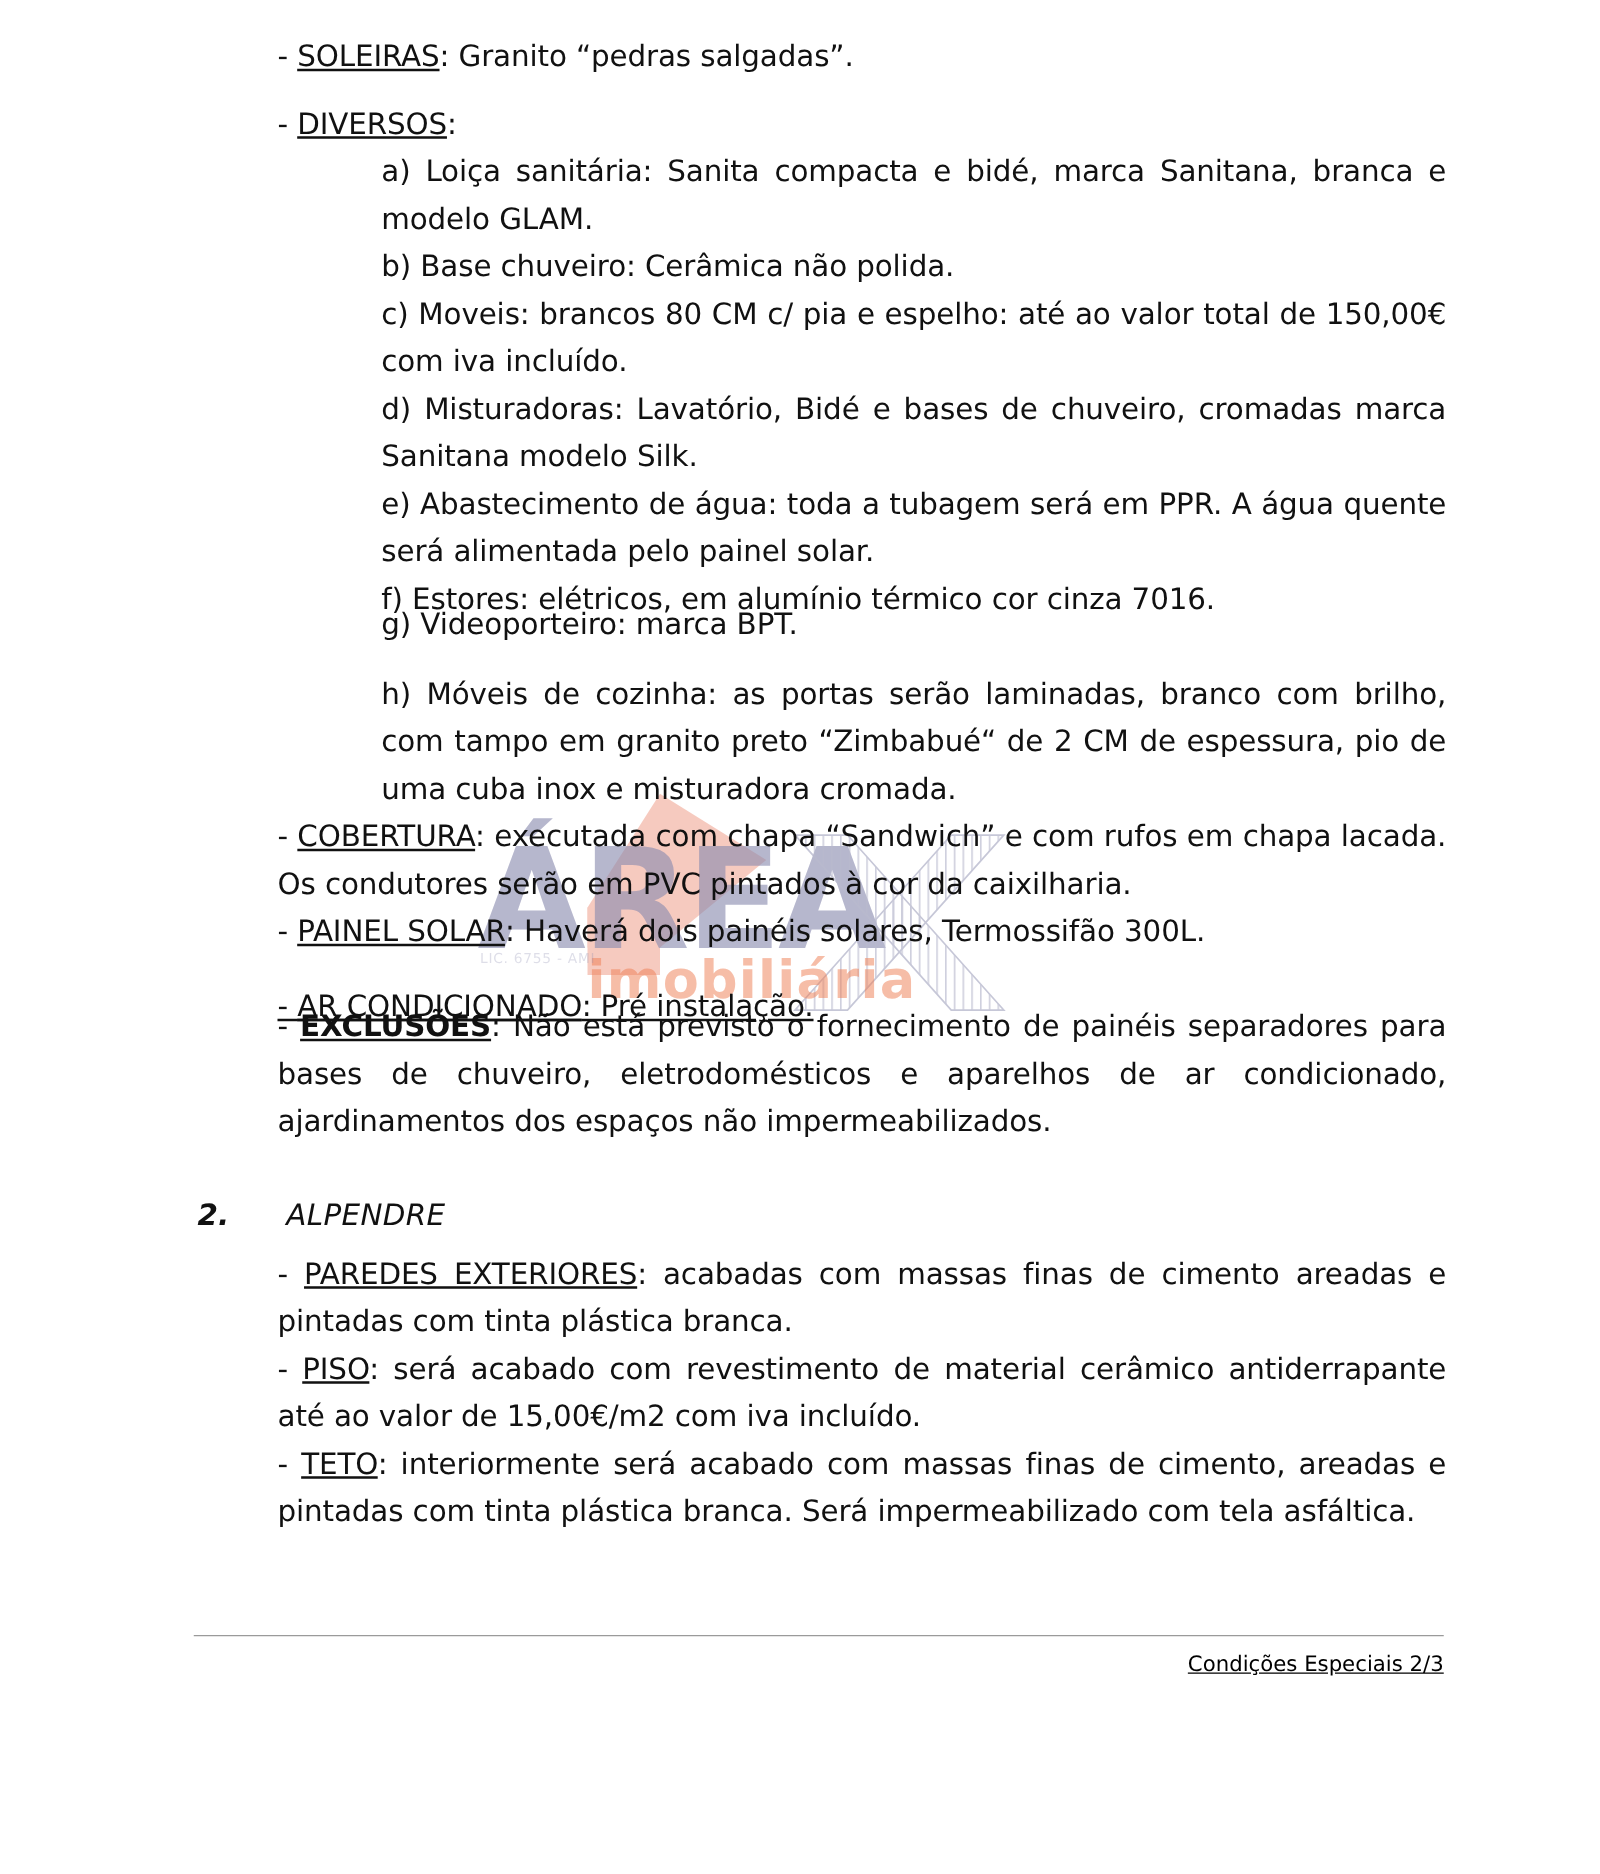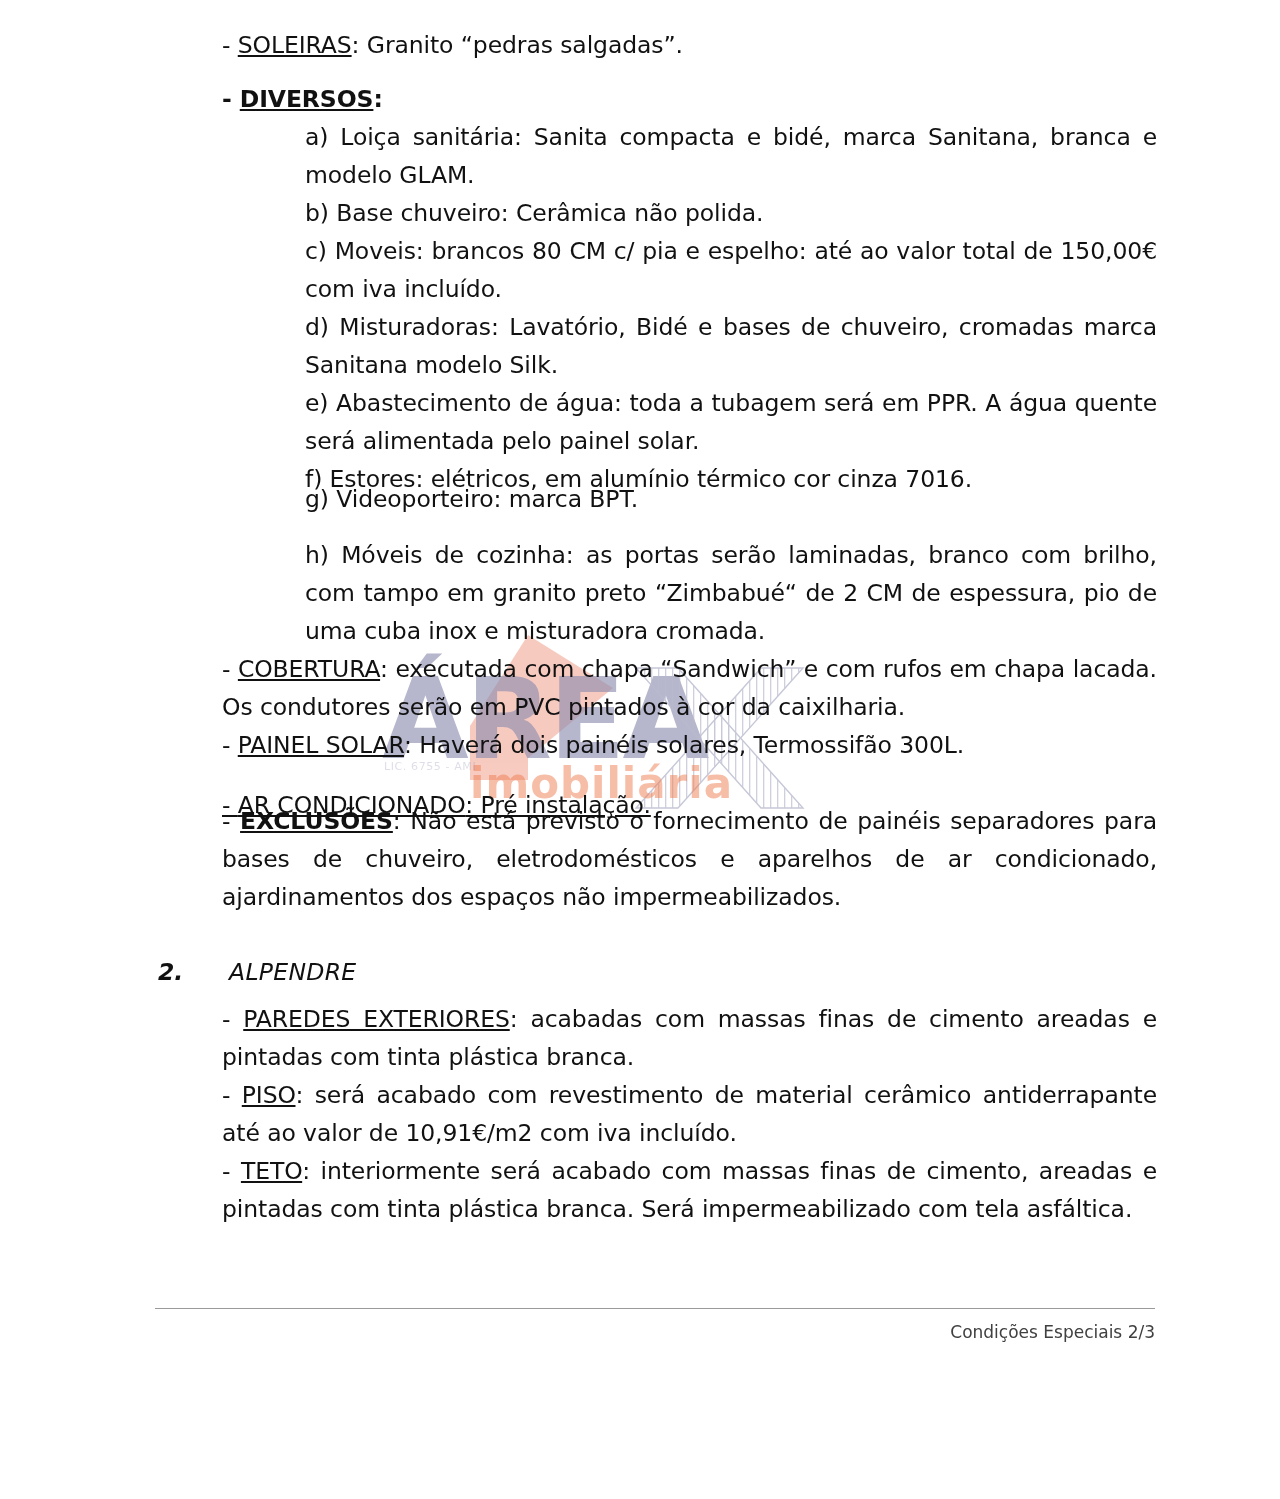--- a/index.html
+++ b/index.html
@@ -96,23 +96,24 @@
     height: 1px;
     background: #9a9a9a;
     z-index: 2;
   }
   #footer-text {
     position: absolute;
     right: 125px;
     top: 1322px;
     font-family: "DejaVu Sans", sans-serif;
     font-size: 17px;
-    color: #404040;
+    color: #000000;
     white-space: nowrap;
     z-index: 2;
+    text-decoration: underline;
   }
 </style>
 </head>
 <body>
 
 <div id="page">
 
   <div id="watermark">
     <svg viewBox="0 0 470 185" xmlns="http://www.w3.org/2000/svg">
       <defs>
@@ -145,21 +146,21 @@
       </g>
     </svg>
   </div>
 
   <div id="content">
 
     <div class="block lvl1 nojust" style="top:26px;">
       <span>- </span><span class="u">SOLEIRAS</span><span>: Granito “pedras salgadas”.</span>
     </div>
 
-    <div class="block lvl1 nojust" style="top:80px;font-weight:bold;">
+    <div class="block lvl1 nojust" style="top:80px;">
       <span>- </span><span class="u">DIVERSOS</span><span>:</span>
     </div>
 
     <div class="block lvl2" style="top:118px;">
       <span>a)</span><span> Loiça sanitária: Sanita compacta e bidé, marca Sanitana, branca e modelo GLAM.</span>
     </div>
 
     <div class="block lvl2 nojust" style="top:194px;">
       <span>b)</span><span> Base chuveiro: Cerâmica não polida.</span>
     </div>
@@ -205,21 +206,21 @@
     </div>
 
     <div class="secnum" style="top:958px;">2.</div>
     <div class="sectitle" style="top:958px;">ALPENDRE</div>
 
     <div class="block lvl1" style="top:1000px;">
       <span>-  </span><span class="u">PAREDES EXTERIORES</span><span>: acabadas com massas finas de cimento areadas e pintadas com tinta plástica branca.</span>
     </div>
 
     <div class="block lvl1" style="top:1076px;">
-      <span>- </span><span class="u">PISO</span><span>: será acabado com revestimento de material cerâmico antiderrapante até ao valor de 10,91€/m2 com iva incluído.</span>
+      <span>- </span><span class="u">PISO</span><span>: será acabado com revestimento de material cerâmico antiderrapante até ao valor de 15,00€/m2 com iva incluído.</span>
     </div>
 
     <div class="block lvl1" style="top:1152px;">
       <span>- </span><span class="u">TETO</span><span>: interiormente será acabado com massas finas de cimento, areadas e pintadas com tinta plástica branca. Será impermeabilizado com tela asfáltica.</span>
     </div>
 
   </div>
 
   <div id="footer-rule"></div>
   <div id="footer-text">Condições Especiais 2/3</div>

